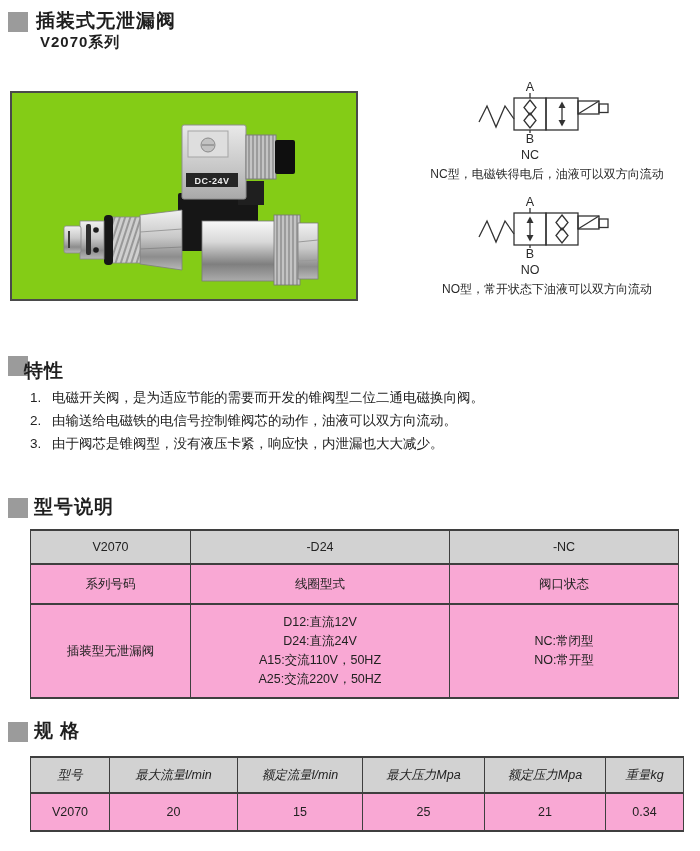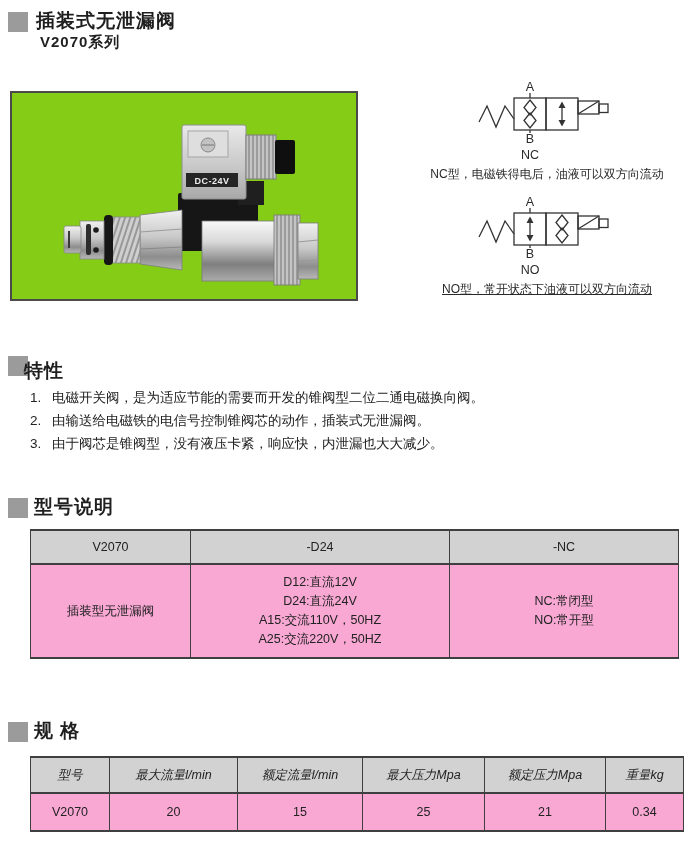--- a/index.html
+++ b/index.html
@@ -10,21 +10,21 @@
   .h-title{position:absolute;font-weight:bold;font-size:19px;letter-spacing:1px;white-space:nowrap;}
   .sec-head{position:absolute;font-weight:bold;font-size:19px;letter-spacing:1px;white-space:nowrap;}
 
   .photo-box{position:absolute;left:10px;top:91px;width:344px;height:206px;border:2px solid #4a4a4a;background:#84cc16;}
 
   .sym-col{position:absolute;left:398px;top:74px;width:298px;text-align:center;}
   .sym-heading{font-size:12.5px;color:#333;}
   svg.vsym{display:block;margin:6px auto 0;}
   svg.vsym.second{margin-top:12px;}
   .sym-desc{font-size:12px;color:#2a2a2a;margin-top:2px;white-space:nowrap;}
-  .sym-desc.second{text-decoration:underline;}
+  .sym-desc.second{}
 
   .feat-list{position:absolute;left:30px;top:386px;width:640px;}
   .feat-item{display:flex;font-size:13.5px;line-height:23px;color:#222;}
   .feat-num{width:22px;flex:none;}
 
   table.dtable{position:absolute;border-collapse:collapse;table-layout:fixed;background:#f9a8d4;}
   table.dtable td{border-left:1px solid #3f3f3f;border-right:1px solid #3f3f3f;border-top:2px solid #3f3f3f;border-bottom:2px solid #3f3f3f;text-align:center;vertical-align:middle;font-size:12.5px;color:#222;padding:0 4px;}
   table.dtable tr.gray td{background:#d2d2d2;}
   .cell-lines div{line-height:19px;}
   .t1{left:30px;top:529px;width:648px;}
@@ -165,41 +165,46 @@
 
   <div class="marker" style="left:8px;top:356px;"></div>
   <div class="sec-head" style="left:24px;top:352px;margin-top:6px;">特性</div>
   <div class="feat-list">
     <div class="feat-item">
       <span class="feat-num">1.</span>
       <span>电磁开关阀，是为适应节能的需要而开发的锥阀型二位二通电磁换向阀。</span>
     </div>
     <div class="feat-item">
       <span class="feat-num">2.</span>
-      <span>由输送给电磁铁的电信号控制锥阀芯的动作，插装式无泄漏阀。</span>
+      <span>由输送给电磁铁的电信号控制锥阀芯的动作，油液可以双方向流动。</span>
     </div>
     <div class="feat-item">
       <span class="feat-num">3.</span>
       <span>由于阀芯是锥阀型，没有液压卡紧，响应快，内泄漏也大大减少。</span>
     </div>
   </div>
 
   <div class="marker" style="left:8px;top:498px;"></div>
   <div class="sec-head" style="left:34px;top:494px;">型号说明</div>
   <table class="dtable t1">
     <colgroup>
         <col style="width:160px">
         <col style="width:259px">
         <col style="width:229px">
       </colgroup>
     <tbody>
         <tr class="gray r1">
       <td>V2070</td>
       <td>-D24</td>
       <td>-NC</td>
+    </tr>
+    <tr class="r2">
+      <td>系列号码</td>
+      <td>线圈型式</td>
+      <td>阀口状态</td>
     </tr>
     <tr class="r3">
       <td>插装型无泄漏阀</td>
       <td class="cell-lines">
         <div>D12:直流12V</div>
         <div>D24:直流24V</div>
         <div>A15:交流110V，50HZ</div>
         <div>A25:交流220V，50HZ</div>
       </td>
       <td class="cell-lines">

